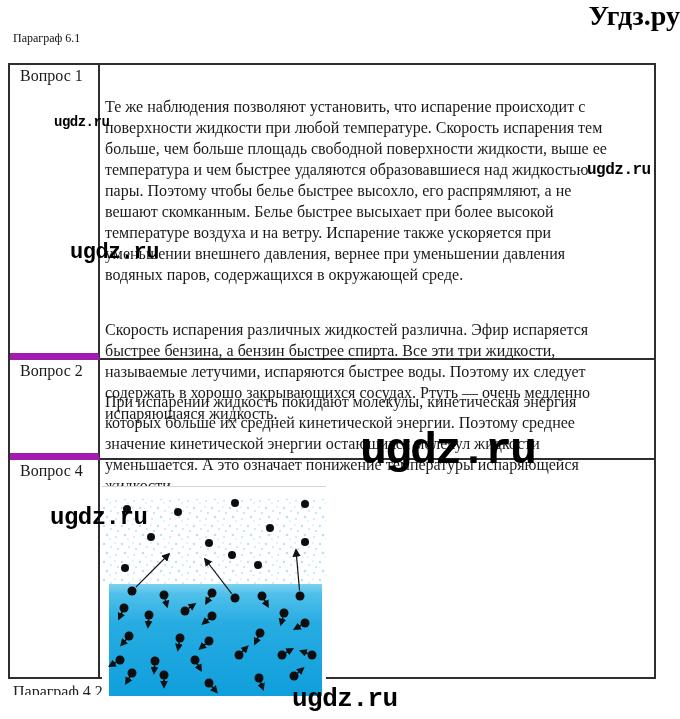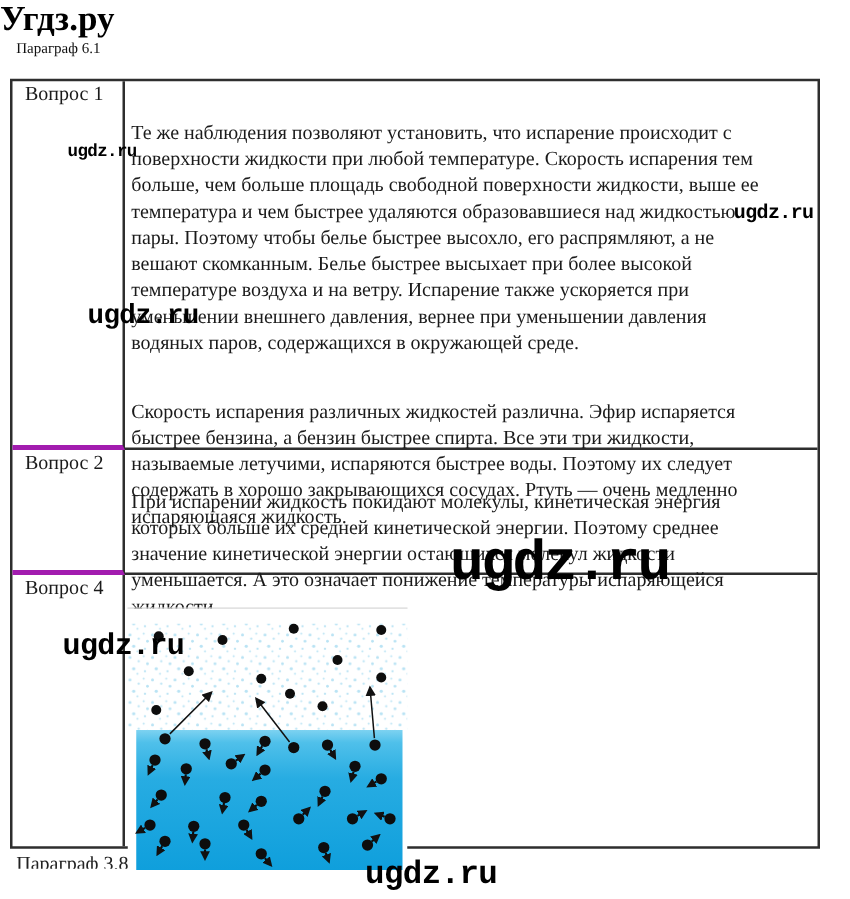--- a/index.html
+++ b/index.html
@@ -1,27 +1,27 @@
 <!DOCTYPE html>
 <html><head>
 <meta charset="utf-8">
 <style>
   html,body{margin:0;padding:0;background:#ffffff;}
   body{position:relative;width:680px;height:719px;overflow:hidden;
        font-family:"Liberation Serif", serif;color:#1a1a1a;}
 
-  .site-title{position:absolute;top:0;left:0;width:680px;text-align:left;
+  .site-title{position:absolute;top:0;left:0;width:680px;text-align:right;
 al    font-family:"Liberation Sans", sans-serif;font-weight:bold;font-size:28px;color:#000;}
   .paragraph-title{position:absolute;left:13px;top:31px;font-size:12px;color:#111;}
 
   .qa-table{position:absolute;left:8px;top:63px;width:648px;height:616px;
     border:2px solid #2e2e2e;box-sizing:border-box;
     display:grid;grid-template-columns:90px 1fr;grid-template-rows:295px 100px auto;}
   .cell{box-sizing:border-box;overflow:visible;}
-  .label-cell{border-right:2px solid #2e2e2e;border-bottom:4px solid #a21caf;
+  .label-cell{border-right:2px solid #2e2e2e;border-bottom:7px solid #a21caf;
     padding:2px 2px 0 10px;font-size:16px;}
   .answer-cell{border-bottom:2px solid #2e2e2e;padding:10px 6px 0 5px;
     font-size:16px;line-height:21px;white-space:pre-line;position:relative;}
   .row-last{border-bottom:none !important;}
   .para2{margin-top:13px;white-space:pre-line;}
 
   .diagram{position:absolute;left:2px;top:5px;width:224px;height:211px;}
   .diagram svg{display:block;border-top:1px solid #d6d6d6;}
 
   .wm{position:absolute;font-family:Liberation Mono, monospace;font-weight:bold;
@@ -172,13 +172,13 @@
   </div>
 </div>
 
 <div class="wm wm1">ugdz.ru</div>
 <div class="wm wm2">ugdz.ru</div>
 <div class="wm wm3">ugdz.ru</div>
 <div class="wm wm4">ugdz.ru</div>
 <div class="wm wm5">ugdz.ru</div>
 <div class="wm wm6">ugdz.ru</div>
 
-<div class="next-section">Параграф 3.8</div>
+<div class="next-section">Параграф 4.2</div>
 
 </body></html>

